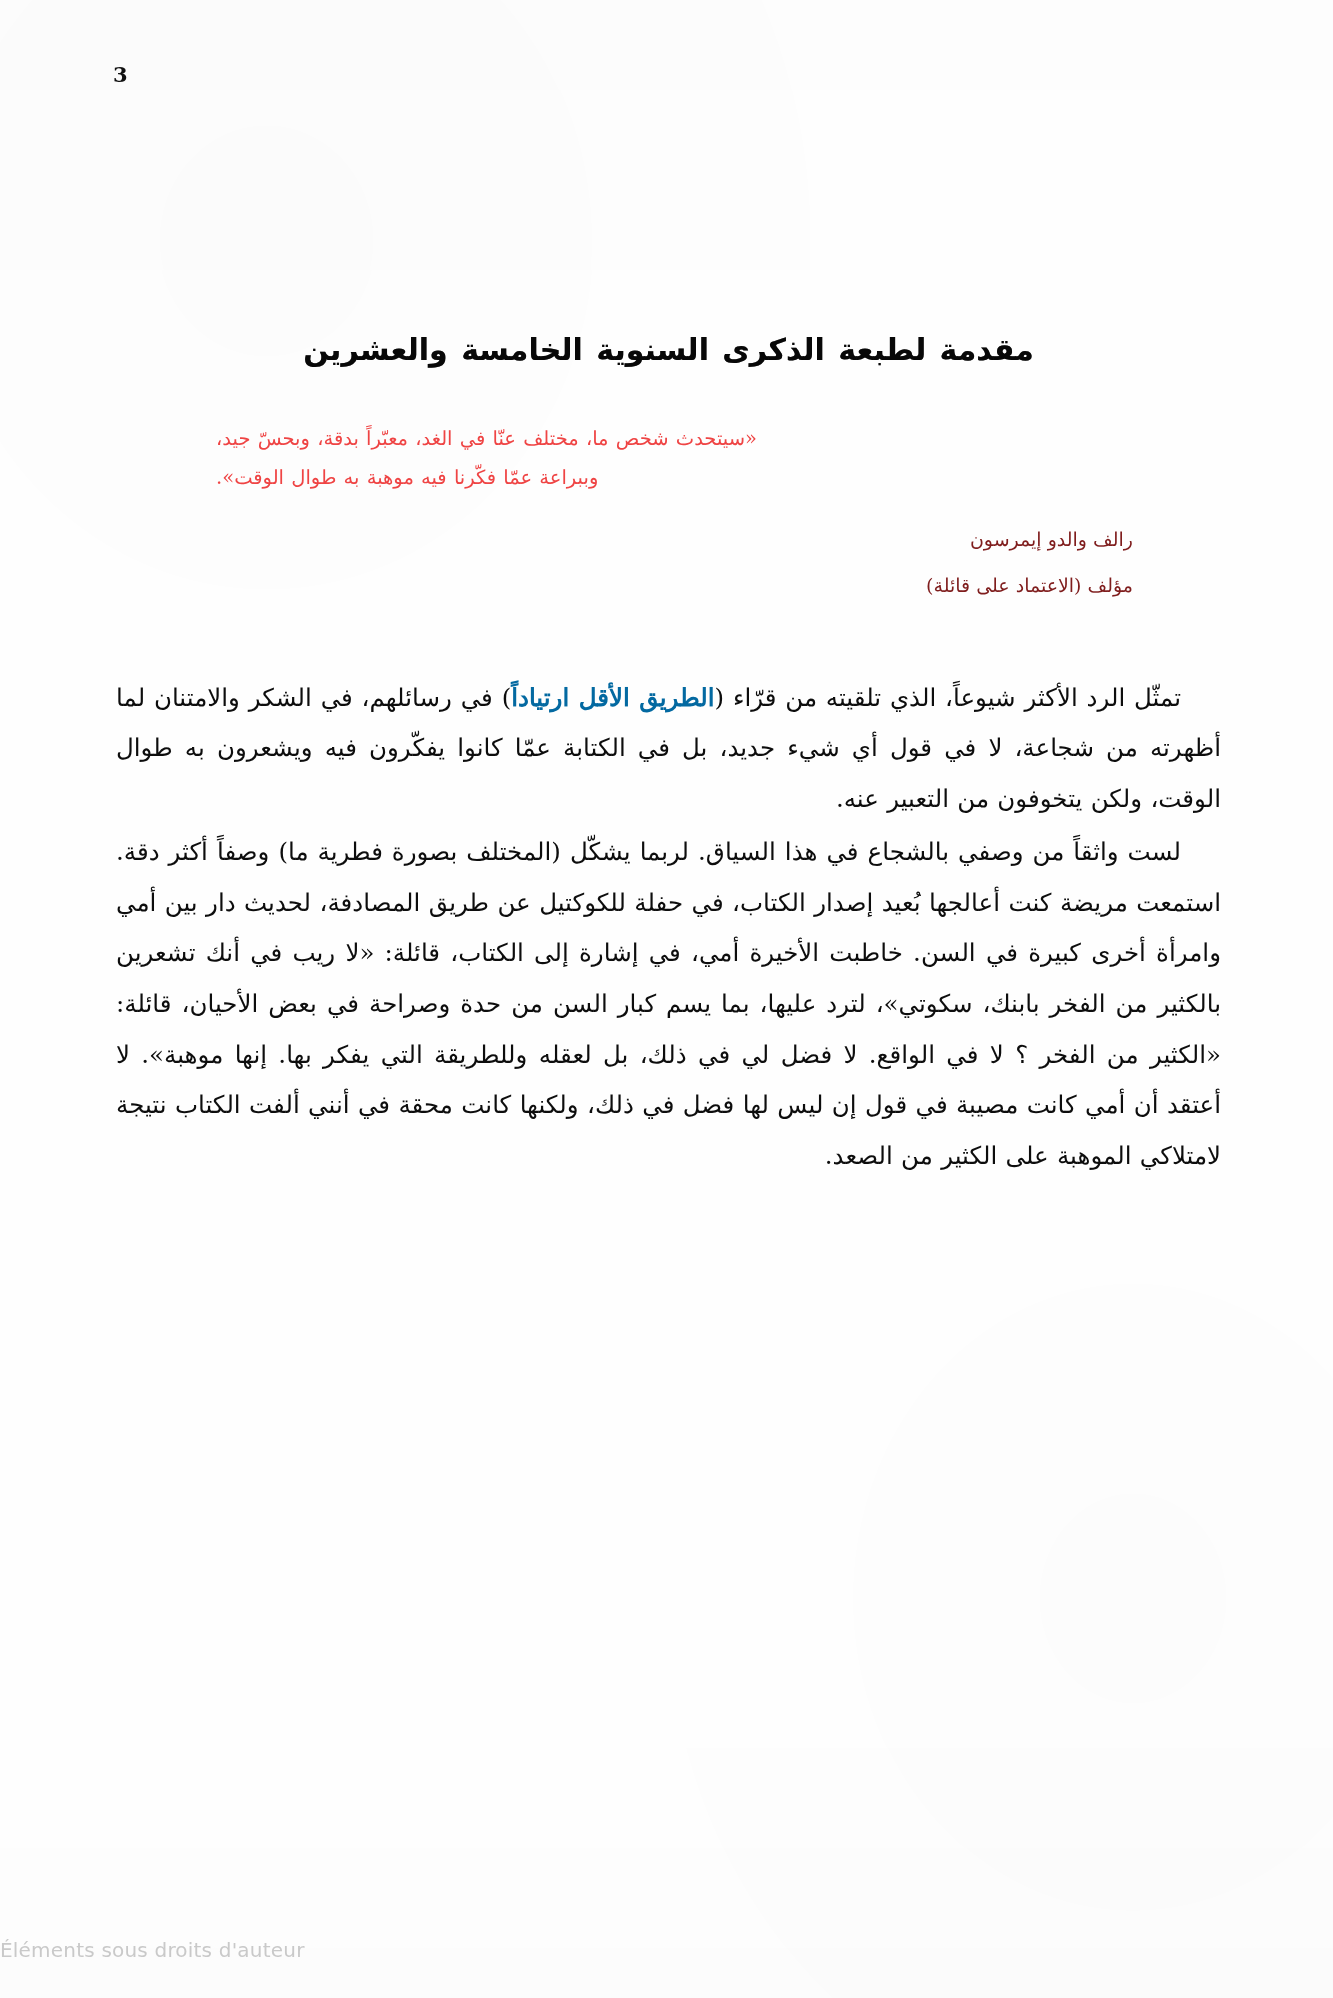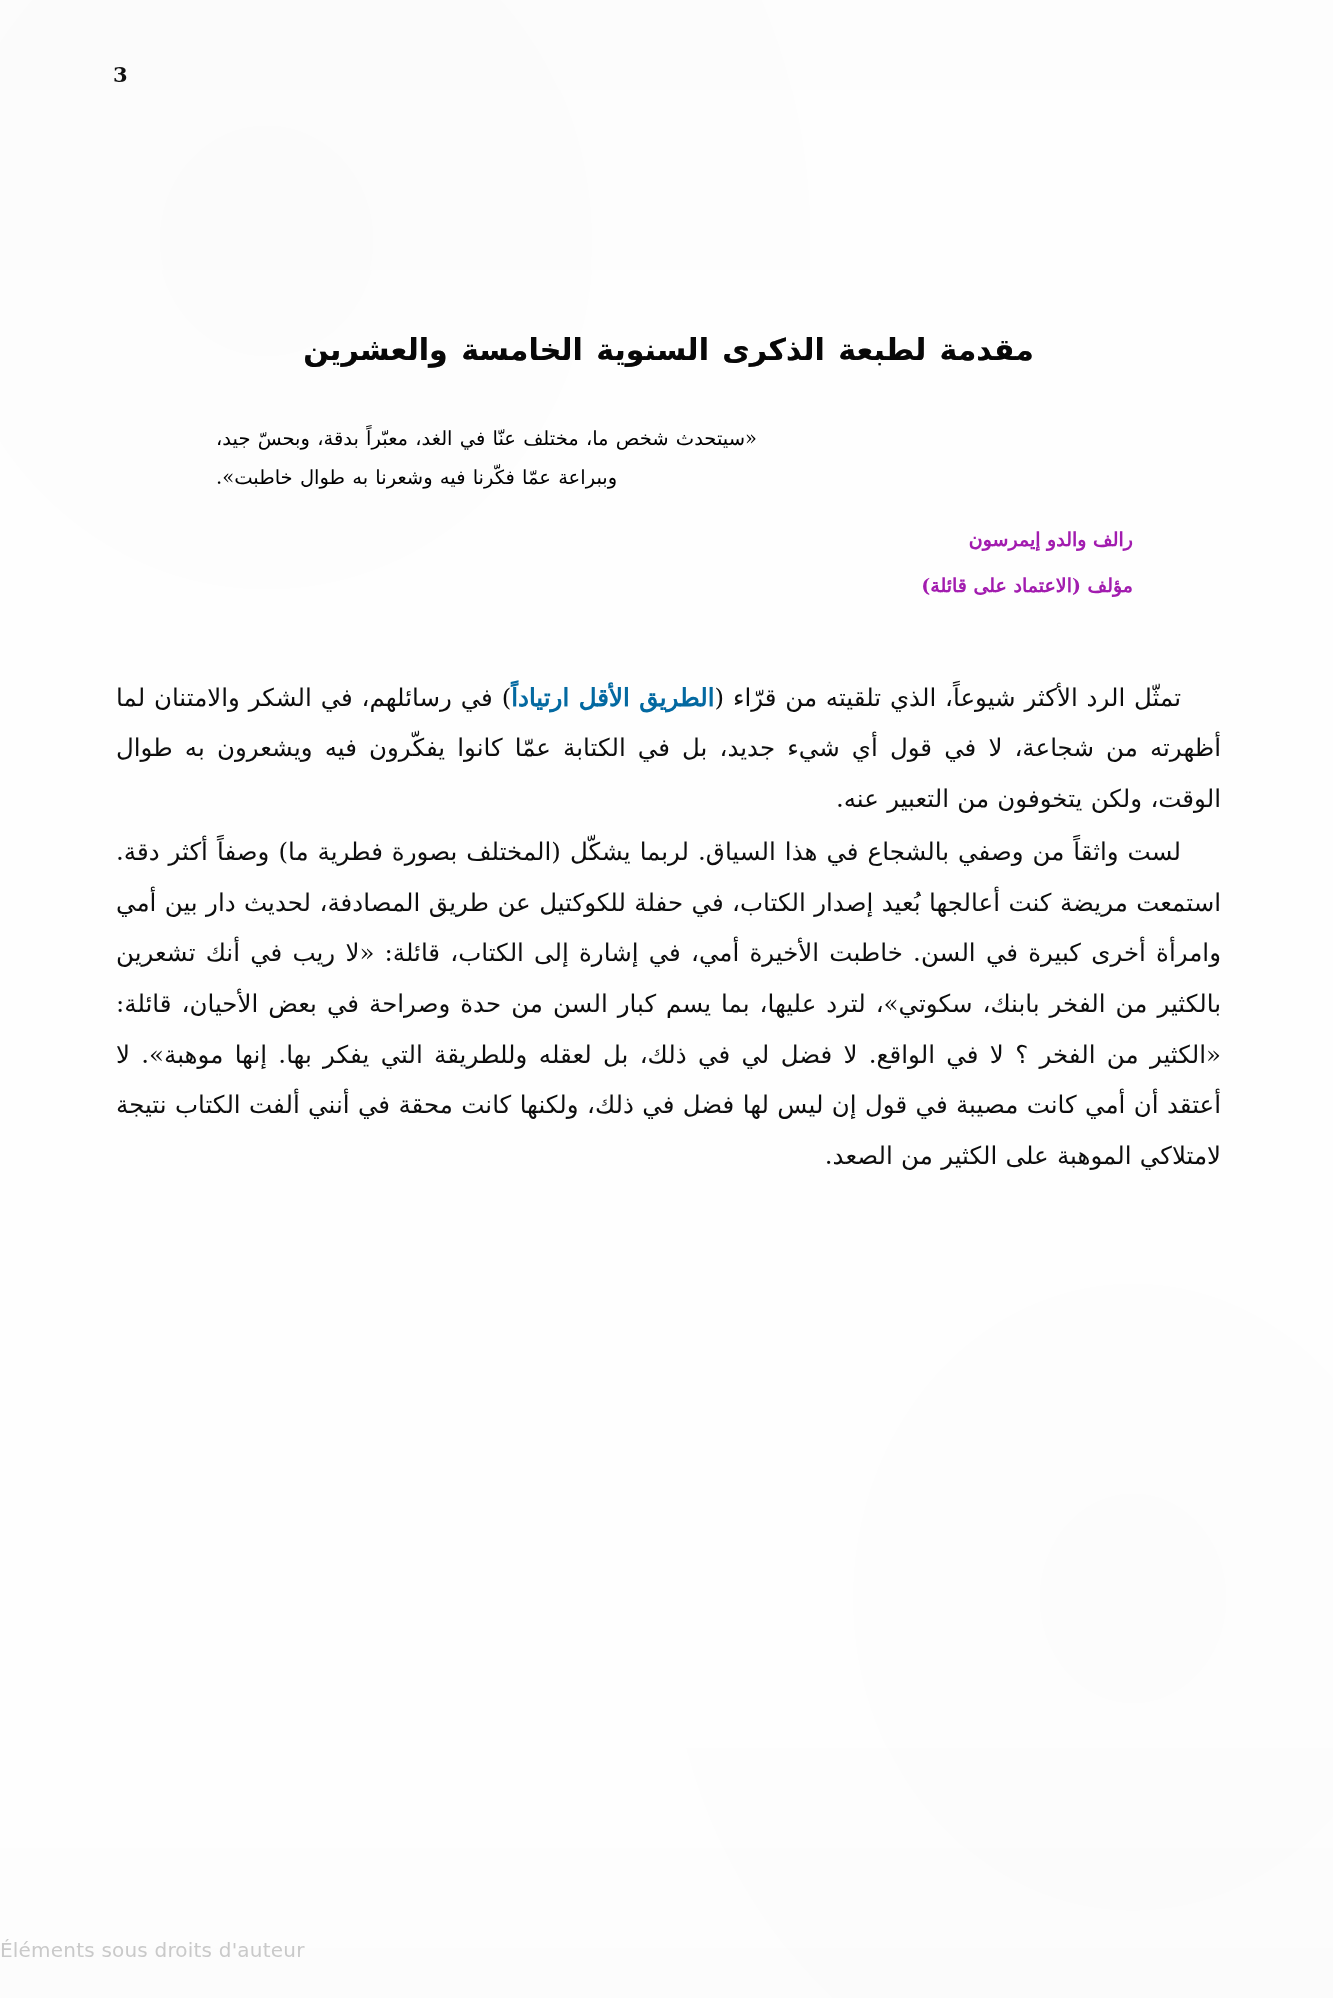--- a/index.html
+++ b/index.html
@@ -81,37 +81,36 @@
     padding: 0 28px 0 100px;
   }
 
   .epigraph-quote {
     margin: 0;
     font-family: "DejaVu Serif", "Liberation Serif", serif;
     font-size: 19.5px;
     line-height: 2.0;
     text-align: justify;
     text-align-last: left;
-    color: #000000;
+    color: #ef4444;
     word-spacing: 1px;
   }
 
   .attribution {
     margin: 24px 60px 0 0;
     padding: 0;
     text-align: right;
   }
 
   .attribution p {
     margin: 0 0 10px 0;
     font-family: "DejaVu Serif", "Liberation Serif", serif;
     font-size: 19px;
     line-height: 1.9;
-    color: #a21caf;
-    font-weight: bold;
+    color: #7f1d1d;
   }
 
   
   .body-copy {
     margin-top: 70px;
   }
 
   .body-copy p {
     margin: 0;
     font-family: "DejaVu Serif", "Liberation Serif", serif;
@@ -160,21 +159,21 @@
   <div class="scan-grain"></div>
 
   <div class="folio">3</div>
 
   <div class="content">
 
     <h1 class="chapter-title">مقدمة لطبعة الذكرى السنوية الخامسة والعشرين</h1>
 
     <div class="epigraph">
       <p class="epigraph-quote">«سيتحدث شخص ما، مختلف عنّا في الغد، معبّراً بدقة، وبحسّ جيد،</p>
-      <p class="epigraph-quote">وببراعة عمّا فكّرنا فيه وشعرنا به طوال خاطبت».</p>
+      <p class="epigraph-quote">وببراعة عمّا فكّرنا فيه موهبة به طوال الوقت».</p>
 
       <div class="attribution">
         <p>رالف والدو إيمرسون</p>
         <p>مؤلف (الاعتماد على قائلة)</p>
       </div>
     </div>
 
     <div class="body-copy">
 
       <p><span>تمثّل الرد الأكثر شيوعاً، الذي تلقيته من قرّاء (</span><b class="work-title">الطريق الأقل ارتياداً</b><span>) في رسائلهم، في الشكر والامتنان لما أظهرته من شجاعة، لا في قول أي شيء جديد، بل في الكتابة عمّا كانوا يفكّرون فيه ويشعرون به طوال الوقت، ولكن يتخوفون من التعبير عنه.</span></p>

